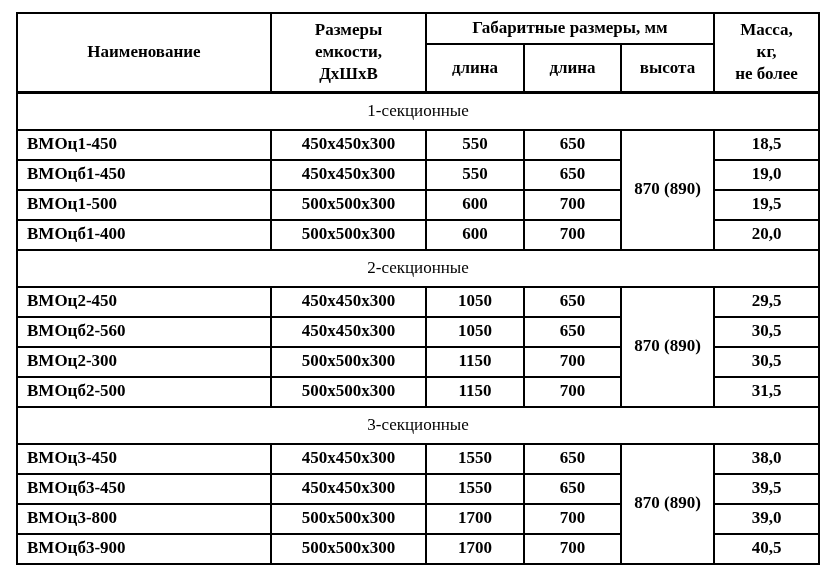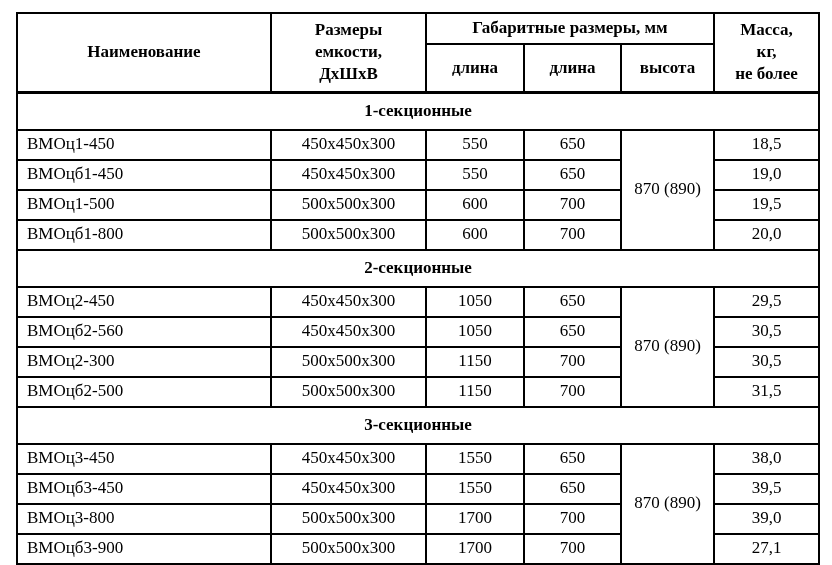--- a/index.html
+++ b/index.html
@@ -36,24 +36,24 @@
     font-size: 17px;
     text-align: center;
     vertical-align: middle;
     padding: 2px 6px;
     line-height: 1.2;
   }
   .pre { white-space: pre-line; }
   .hdr-row-1 { height: 31px; }
   .hdr-row-2 { height: 48px; }
   .section-row td {
-    font-weight: bold;
+    font-weight: normal;
     height: 31px;
   }
-  .data-row { height: 30px; }
+  .data-row { height: 30px; font-weight: bold; }
   .data-row td.name-cell {
     text-align: left;
     padding-left: 9px;
   }
 </style>
 </head>
 <body>
 
 <div class="page">
   <table class="spec-table">
@@ -103,21 +103,21 @@
         <td>19,0</td>
       </tr>
       <tr class="data-row">
         <td class="name-cell">ВМОц1-500</td>
         <td>500х500х300</td>
         <td>600</td>
         <td>700</td>
         <td>19,5</td>
       </tr>
       <tr class="data-row">
-        <td class="name-cell">ВМОцб1-800</td>
+        <td class="name-cell">ВМОцб1-400</td>
         <td>500х500х300</td>
         <td>600</td>
         <td>700</td>
         <td>20,0</td>
       </tr>
     </tbody>
 
     <tbody>
       <tr class="section-row">
         <td colspan="6">2-секционные</td>
@@ -177,17 +177,17 @@
         <td>500х500х300</td>
         <td>1700</td>
         <td>700</td>
         <td>39,0</td>
       </tr>
       <tr class="data-row">
         <td class="name-cell">ВМОцб3-900</td>
         <td>500х500х300</td>
         <td>1700</td>
         <td>700</td>
-        <td>27,1</td>
+        <td>40,5</td>
       </tr>
     </tbody>
   </table>
 </div>
 
 </body></html>

